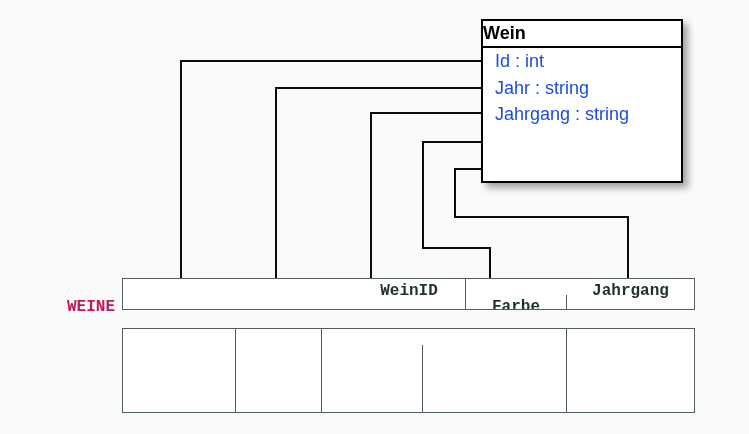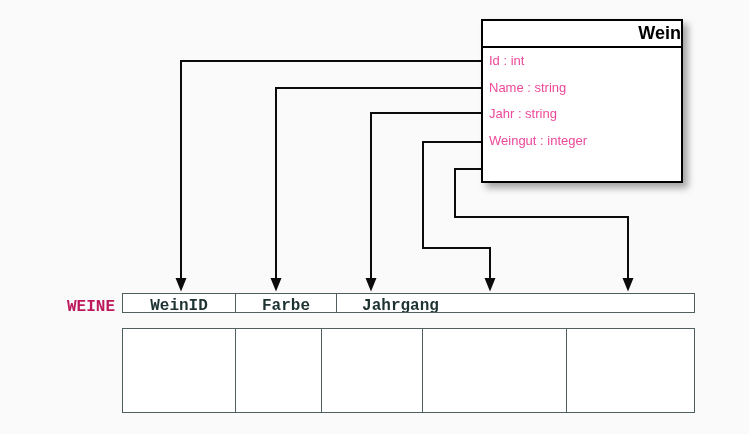--- a/index.html
+++ b/index.html
@@ -38,32 +38,32 @@
     width: 202px;
     height: 164px;
     box-sizing: border-box;
     background: #ffffff;
     border: 2px solid #000000;
     box-shadow: 5px 5px 7px rgba(0,0,0,0.35);
   }
   .class-box .box-title {
     height: 25px;
     line-height: 25px;
-    text-align: right;
+    text-align: left;
     font-size: 18px;
     font-weight: bold;
     color: #000000;
     border-bottom: 2px solid #000000;
   }
   .class-box .attr-row {
     height: 26.6px;
     line-height: 26.6px;
-    padding-left: 6px;
-    font-size: 13px;
-    color: #ec4899;
+    padding-left: 12px;
+    font-size: 18px;
+    color: #1d4ed8;
     white-space: nowrap;
   }
   
   .table-label {
     position: absolute;
     left: 20px;
     top: 293px;
     width: 95px;
     height: 28px;
     line-height: 28px;
@@ -75,39 +75,39 @@
   }
   .table-row {
     position: absolute;
     left: 122px;
     width: 573px;
     box-sizing: border-box;
     display: flex;
     background: #ffffff;
     border: 1.5px solid #4f5f5f;
   }
-  .header-row { top: 293px; height: 20px; }
+  .header-row { top: 278px; height: 32px; justify-content: flex-end; }
   .body-row   { top: 328px; height: 85px; }
   .table-cell {
     box-sizing: border-box;
     border-right: 1.5px solid #4f5f5f;
     text-align: center;
     overflow: hidden;
   }
   .table-cell:last-child { border-right: none; }
   .header-row .table-cell {
     font-family: "Liberation Mono", monospace;
     font-weight: bold;
     font-size: 16px;
     line-height: 25px;
     color: #1e3232;
   }
   .c0 { width: 113px; }
   .c1 { width: 87px; }
-  .c2 { width: 101px; }
+  .c2 { width: 101px; margin-top: 16px; }
   .c3 { width: 145px; }
   .c4 { width: 127px; }
 </style>
 </head>
 <body>
 
 <div id="canvas">
 
   <svg id="connectors" viewBox="0 0 749 434" xmlns="http://www.w3.org/2000/svg">
     <path d="M481,61 H181 V279"></path>
@@ -122,23 +122,22 @@
     <path d="M481,142 H423 V248 H490 V279"></path>
     <polygon points="484.5,278 495.5,278 490,291.5"></polygon>
 
     <path d="M481,169 H455 V217 H628 V279"></path>
     <polygon points="622.5,278 633.5,278 628,291.5"></polygon>
   </svg>
 
   <div class="class-box">
     <div class="box-title">Wein</div>
     <div class="attr-row">Id : int</div>
-    <div class="attr-row">Name : string</div>
     <div class="attr-row">Jahr : string</div>
-    <div class="attr-row">Weingut : integer</div>
+    <div class="attr-row">Jahrgang : string</div>
   </div>
 
   <div class="table-label">WEINE</div>
 
   <div class="table-row header-row">
     <div class="table-cell c0">WeinID</div>
     <div class="table-cell c2">Farbe</div>
     <div class="table-cell c4">Jahrgang</div>
   </div>
 

